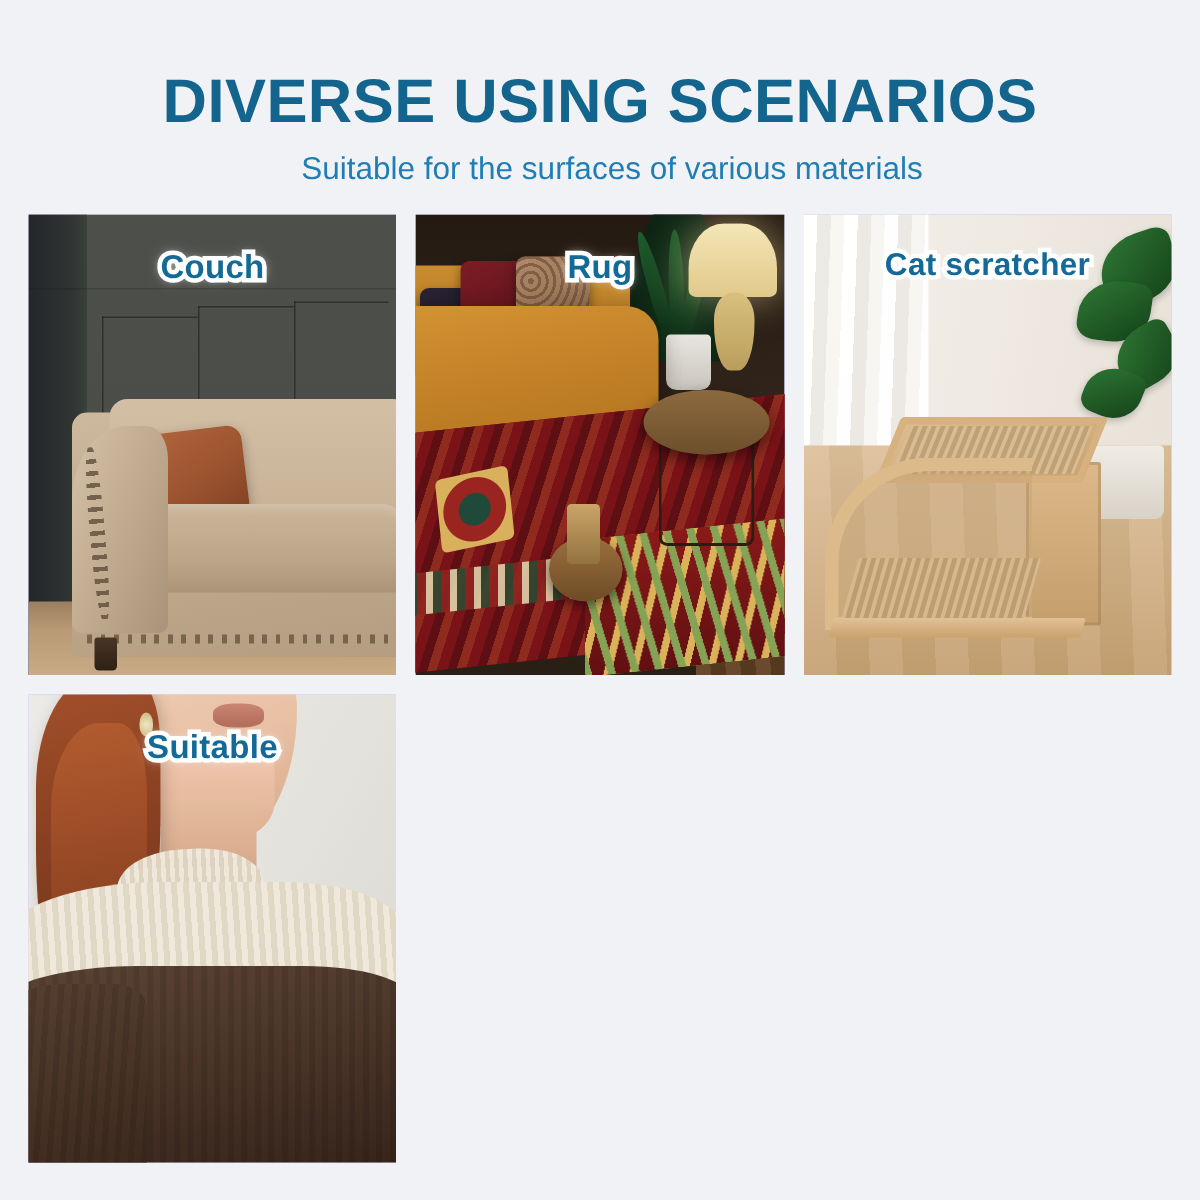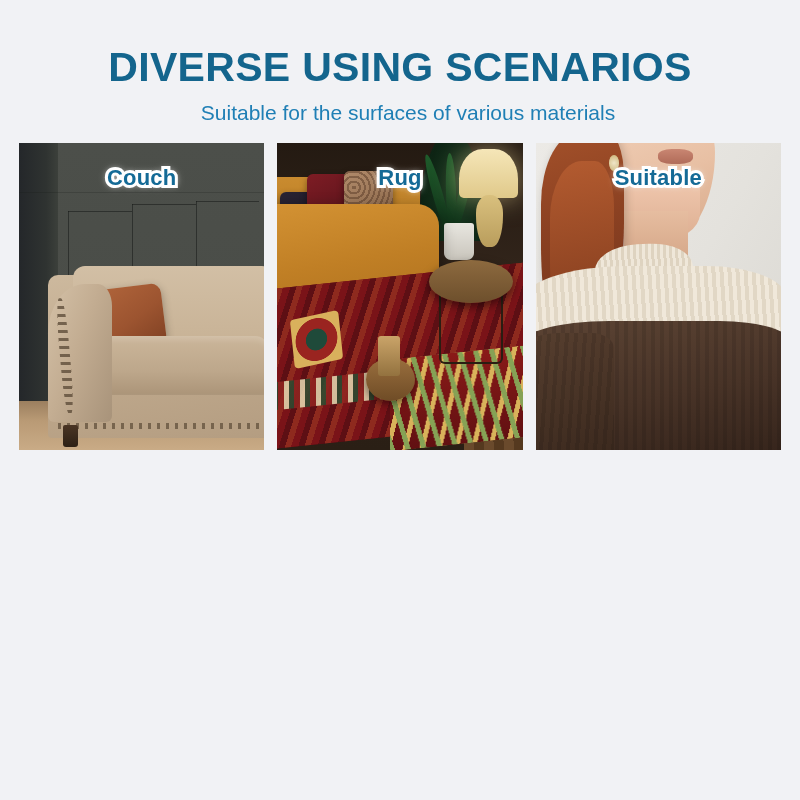--- a/index.html
+++ b/index.html
@@ -598,20 +598,43 @@
       <div class="rug-motif band"></div>
       <div class="rug-motif scroll"></div>
       <div class="rug-table-legs"></div>
       <div class="rug-table"></div>
       <div class="rug-basket"></div>
       <div class="rug-candle"></div>
     </div>
     <div class="label t3">Rug</div>
   </div>
 
+  <div class="tile">
+    <div class="scene">
+      <div class="cs-wall"></div>
+      <div class="cs-curtain"></div>
+      <div class="cs-floor"></div>
+      <div class="cs-plant">
+        <div class="leaf l1"></div>
+        <div class="leaf l2"></div>
+        <div class="leaf l3"></div>
+        <div class="leaf l4"></div>
+      </div>
+      <div class="cs-pot"></div>
+      <div class="cs-box">
+        <div class="cs-side"></div>
+        <div class="cs-top-frame"></div>
+        <div class="cs-top-pad"></div>
+        <div class="cs-curve"></div>
+        <div class="cs-bottom-pad"></div>
+        <div class="cs-base-rail"></div>
+      </div>
+    </div>
+    <div class="label b1 small">Cat scratcher</div>
+  </div>
 
   <div class="tile">
     <div class="scene">
       <div class="cl-bg"></div>
       <div class="cl-face"></div>
       <div class="cl-chin"></div>
       <div class="cl-lip"></div>
       <div class="cl-neck"></div>
       <div class="cl-hair"></div>
       <div class="cl-hair2"></div>

